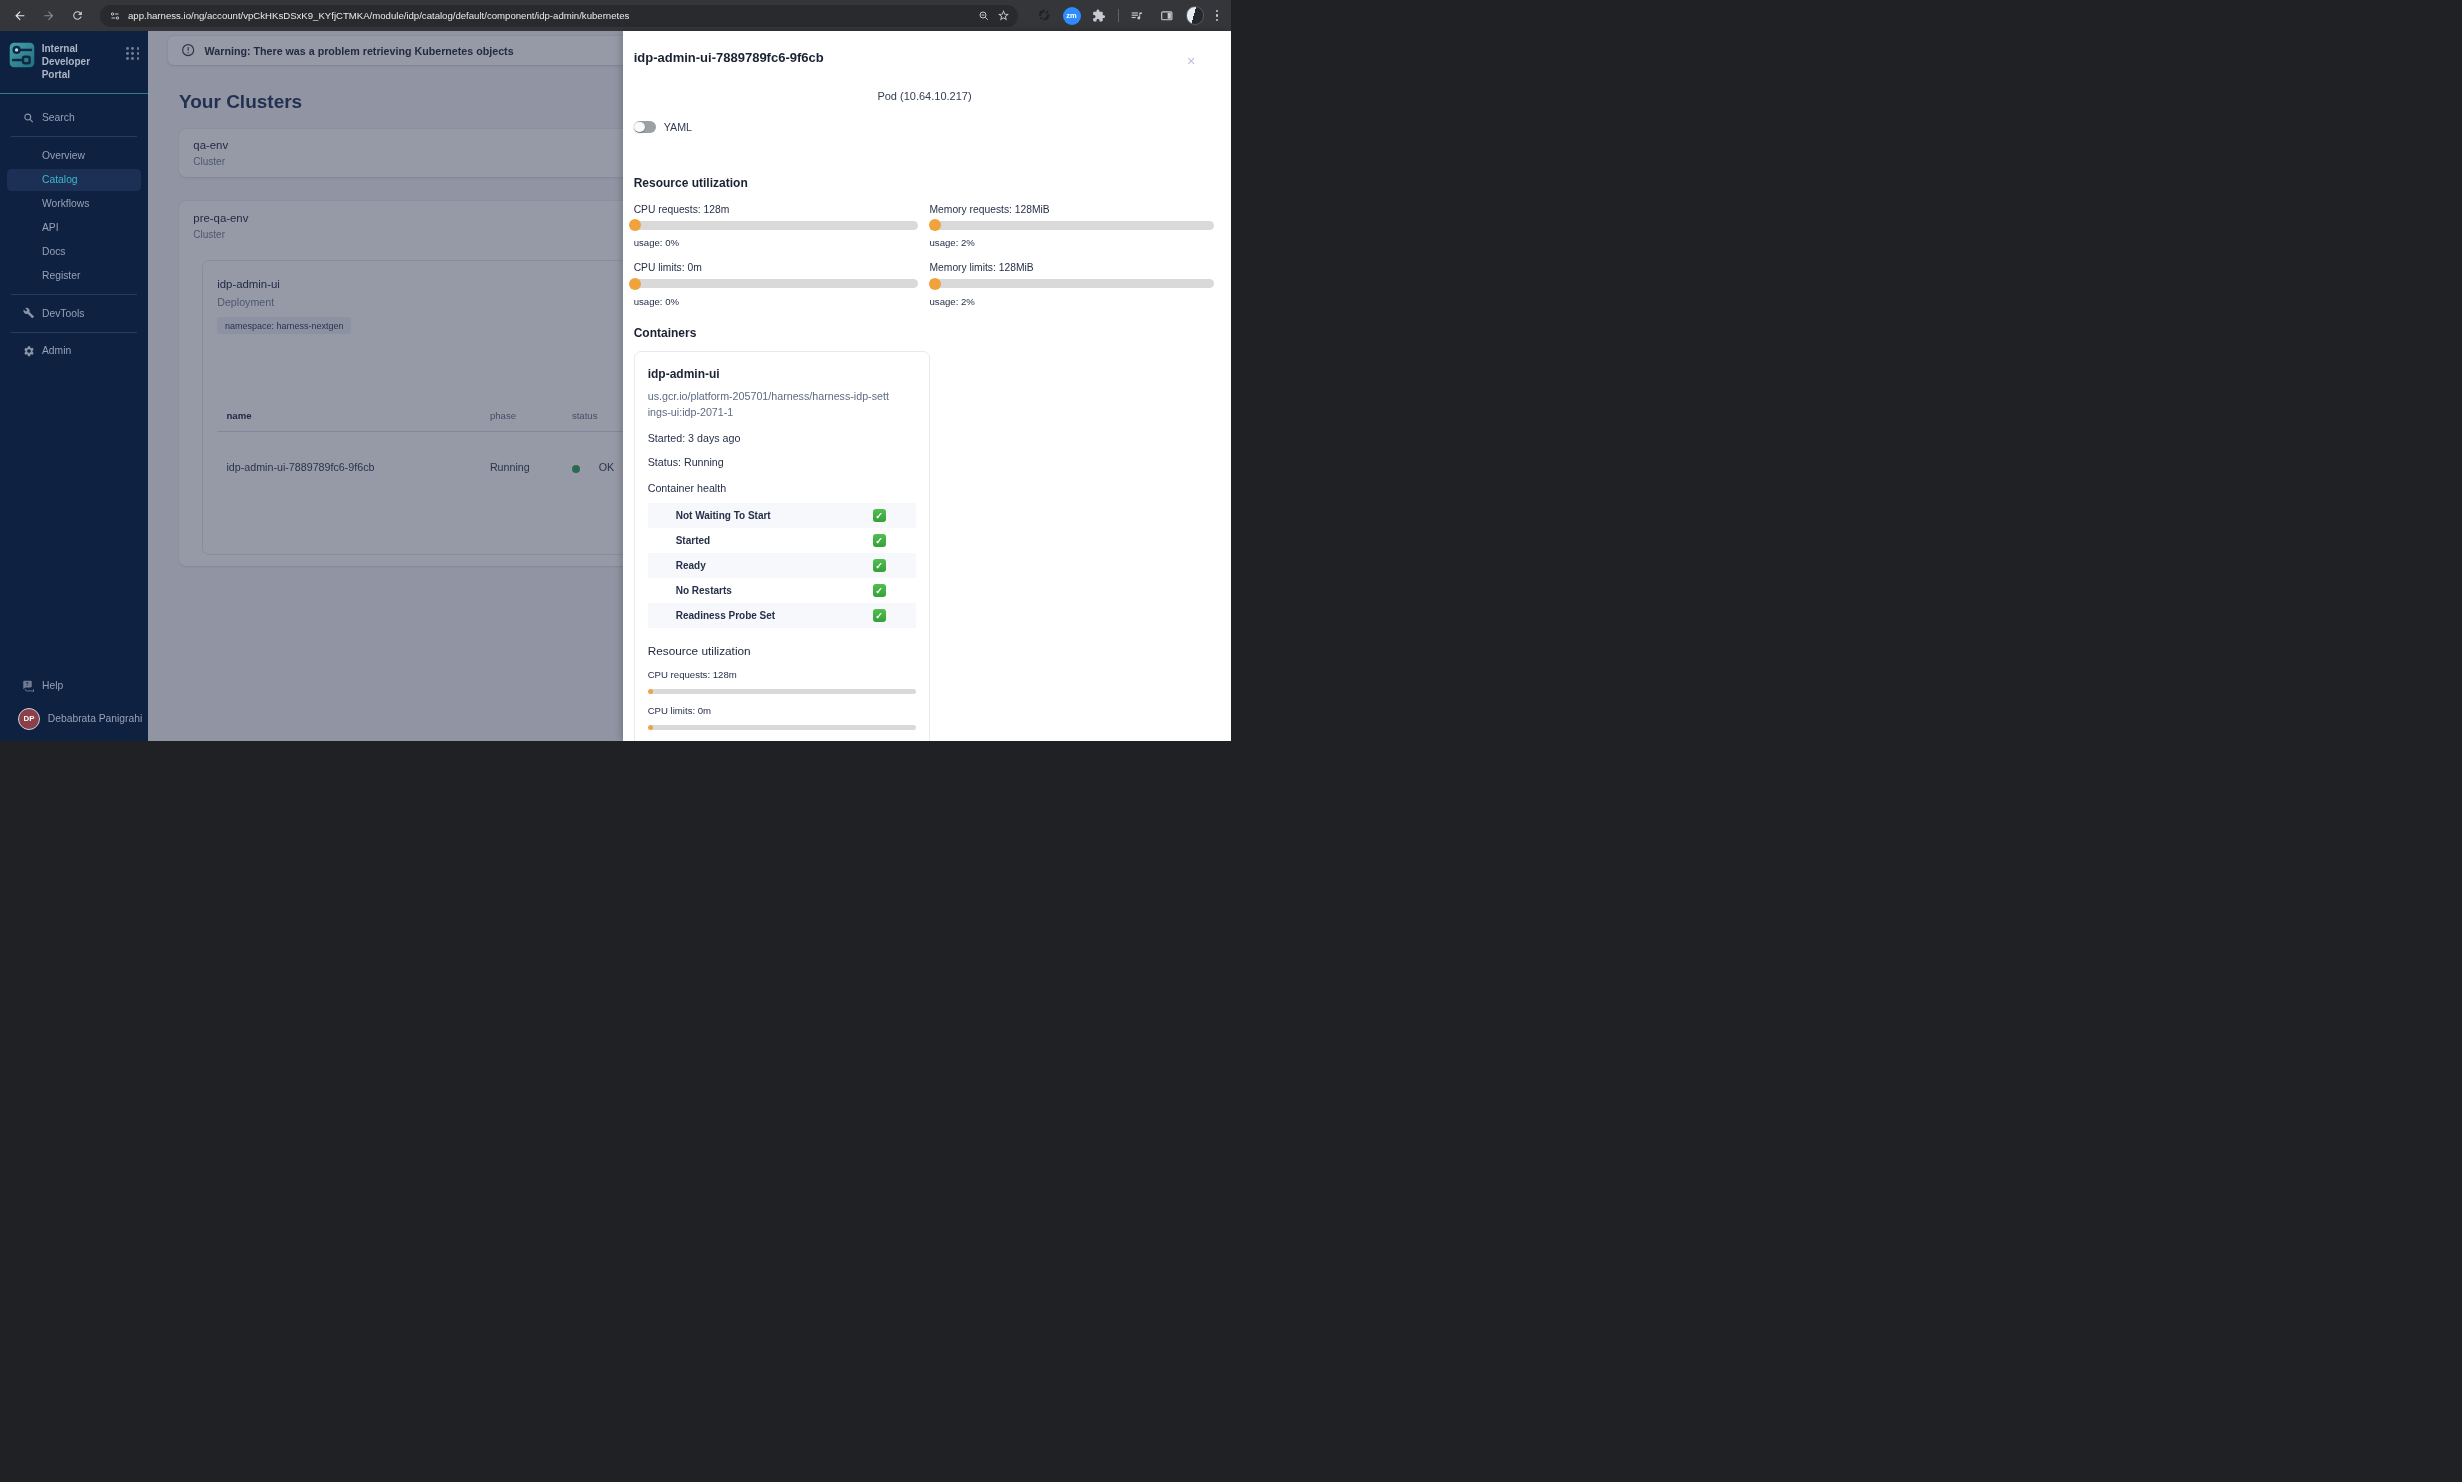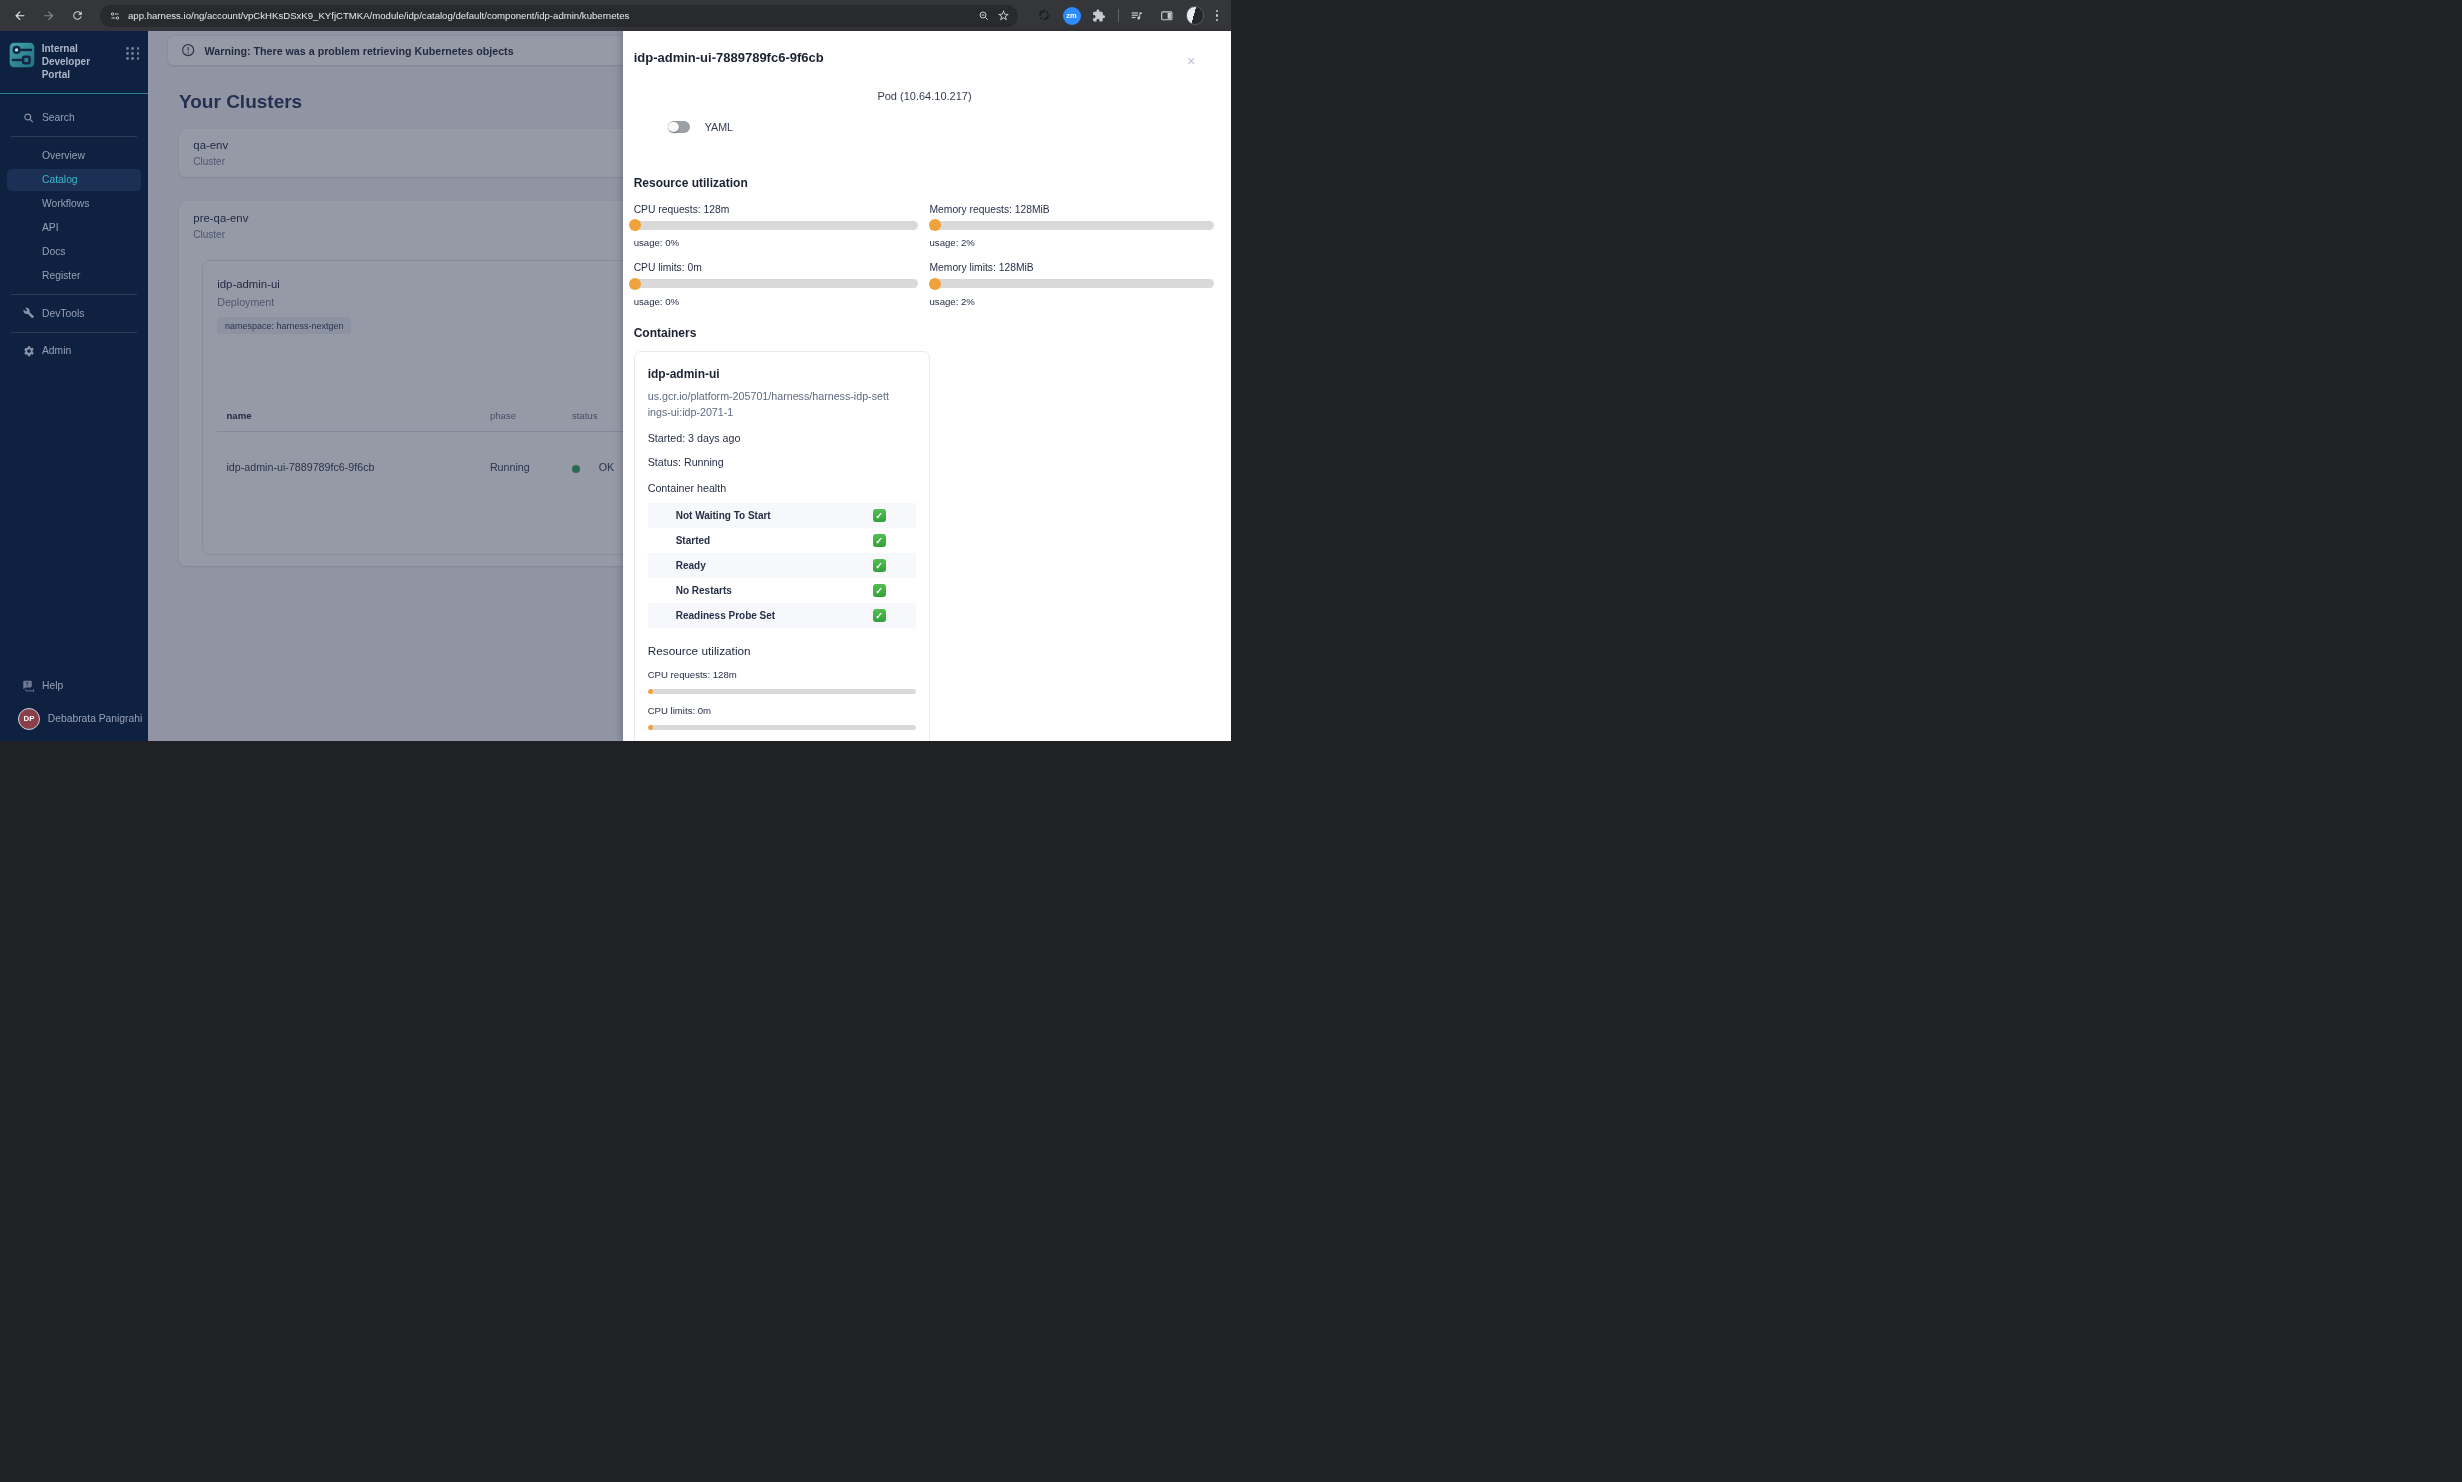--- a/index.html
+++ b/index.html
@@ -70,21 +70,21 @@
   .trow { display:grid; grid-template-columns:1fr 82px 93px; padding:30px 0 0 9.3px; font-size:10.7px; color:#3A465F; align-items:center; cursor:pointer; }
   .status-cell { display:flex; align-items:flex-end; gap:19px; }
   .status-dot { width:7.8px; height:7.8px; border-radius:50%; background:#3DA764; }
 
   
   .drawer { width:608px; flex:0 0 auto; background:#fff; box-shadow:-2.1px 0 7.1px rgba(0,0,0,.22); padding:18.5px 15.7px 0 10.7px; position:relative; overflow:hidden; }
   .d-head { display:flex; align-items:flex-start; }
   .d-title { font-size:13px; font-weight:700; color:#1A2233; }
   .d-close { margin-left:auto; margin-right:20px; margin-top:4.3px; color:#B9C0D8; font-size:14.3px; line-height:1; cursor:pointer; }
   .d-sub { margin-top:22px; font-size:11px; color:#333D52;text-align:center; }
-  .toggle-row { margin-top:19px; display:flex; align-items:flex-start; gap:15px;margin-left:34px; }
+  .toggle-row { margin-top:19px; display:flex; align-items:flex-start; gap:8px; }
   .toggle { width:22px; height:12px; border-radius:6.4px; background:#9aa0a6; position:relative; cursor:pointer; flex:0 0 auto; }
   .toggle .knob { position:absolute; left:0.7px; top:0.7px; width:10.7px; height:10.7px; border-radius:50%; background:#FAFAFA; box-shadow:0 0.7px 1.4px rgba(0,0,0,.4); }
   .toggle-label { font-size:10.7px; color:#333D52; }
   .ru-heading { margin-top:43px; font-size:12px; font-weight:700; color:#1A2233; }
   .metrics-grid { display:grid; grid-template-columns:1fr 1fr; column-gap:11.4px; padding-right:1.4px; }
   .m-label { margin-top:13.6px; font-size:10.3px; color:#27304A; }
   .meter { margin-top:6.4px; height:8.6px; border-radius:5px; background:#D9D9D9; position:relative; }
   .meter-fill { height:100%; border-radius:5px; background:#F0A23C; min-width:1.4px; position:relative; }
   .meter-fill::after { content:""; position:absolute; right:-5.7px; top:-1.8px; width:12px; height:12px; border-radius:50%; background:#F0A23C; }
   .m-usage { margin-top:7.8px; font-size:9.6px; color:#27304A; }

